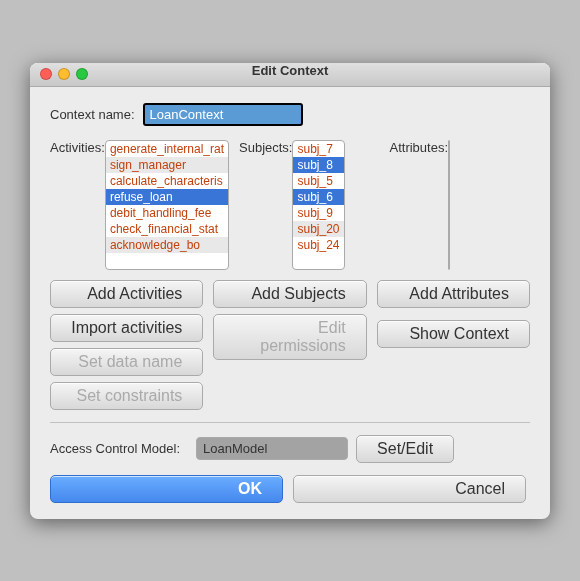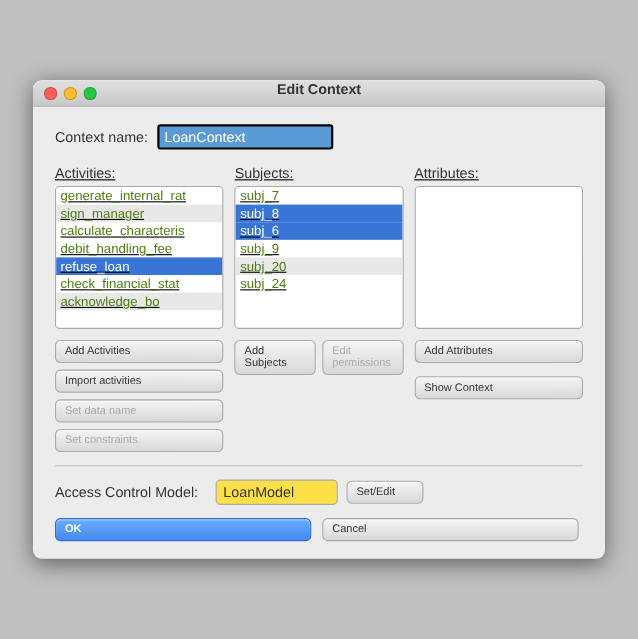--- a/index.html
+++ b/index.html
@@ -87,23 +87,21 @@
     }
 
     .lists-section {
       display: flex;
       gap: 10px;
       margin-bottom: 10px;
     }
 
     .list-column {
       display: flex;
-      flex-direction: column;
       flex: 1;
-      text-decoration: underline;
     }
 
     .list-label {
       font-size: 13px;
       color: #333;
       margin-bottom: 4px;
     }
 
     .list-box {
       border: 1px solid #aaa;
@@ -121,45 +119,45 @@
       background: #f0f0f0;
     }
     .list-box::-webkit-scrollbar-thumb {
       background: #bbb;
       border-radius: 4px;
     }
 
     .list-item {
       padding: 1px 4px;
       font-size: 12px;
-      color: #4d7c0f;
+      color: #c2410c;
       white-space: nowrap;
       overflow: hidden;
       text-overflow: ellipsis;
       cursor: default;
     }
 
     .list-item.selected {
       background: #3875d7;
       color: #fff;
     }
 
     .list-item.alt {
       background: #e8e8e8;
     }
 
     .mac-btn {
       background: linear-gradient(to bottom, #f5f5f5, #d8d8d8);
       border: 1px solid #aaa;
       border-radius: 5px;
-      padding: 4px 8px;
-      font-size: 10px;
+      padding: 4px 20px;
+      font-size: 16px;
       color: #333;
       cursor: pointer;
-      text-align: left;
+      text-align: right;
       box-shadow: 0 1px 0 rgba(255,255,255,0.7) inset;
       width: 100%;
     }
 
     .mac-btn:disabled, .mac-btn.disabled {
       color: #aaa;
       cursor: default;
     }
 
     .mac-btn.primary {
@@ -183,27 +181,27 @@
     }
 
     .acm-label {
       font-size: 13px;
       color: #333;
       white-space: nowrap;
       margin-right: 8px;
     }
 
     .acm-input {
-      background: #fde047;
+      background: #a3a3a3;
       border: 1px solid #aaa;
       border-radius: 4px;
       padding: 3px 6px;
       font-size: 13px;
       color: #333;
-      width: 111px;
+      width: 152px;
     }
 
     .acm-group {
       display: flex;
       align-items: center;
       gap: 8px;
     }
 
     .acm-set-btn {
       min-width: 70px;
@@ -234,21 +232,21 @@
     .left-buttons {
       flex: 1;
       display: flex;
       flex-direction: column;
       gap: 6px;
     }
 
     .center-buttons {
       flex: 1;
       display: flex;
-      flex-direction: row;
+      flex-direction: column;
       gap: 6px;
     }
 
     .right-buttons {
       flex: 1;
       display: flex;
       flex-direction: column;
       gap: 6px;
       align-items: stretch;
     }
@@ -274,32 +272,33 @@
     </div>
 
     <div class="lists-section">
 
       <div class="list-column">
         <span class="list-label">Activities:</span>
         <div class="list-box" id="activities-list">
             <div class="list-item">generate_internal_rat</div>
             <div class="list-item alt">sign_manager</div>
             <div class="list-item">calculate_characteris</div>
+            <div class="list-item selected">refuse_loan</div>
             <div class="list-item">debit_handling_fee</div>
-            <div class="list-item selected">refuse_loan</div>
             <div class="list-item">check_financial_stat</div>
             <div class="list-item alt">acknowledge_bo</div>
           </div>
       </div>
 
       <div class="list-column">
         <span class="list-label">Subjects:</span>
         <div class="list-box" id="subjects-list">
             <div class="list-item">subj_7</div>
             <div class="list-item selected">subj_8</div>
+            <div class="list-item">subj_5</div>
             <div class="list-item selected">subj_6</div>
             <div class="list-item">subj_9</div>
             <div class="list-item alt">subj_20</div>
             <div class="list-item">subj_24</div>
           </div>
       </div>
 
       <div class="list-column">
         <span class="list-label">Attributes:</span>
         <div class="list-box" id="attributes-list"></div>

